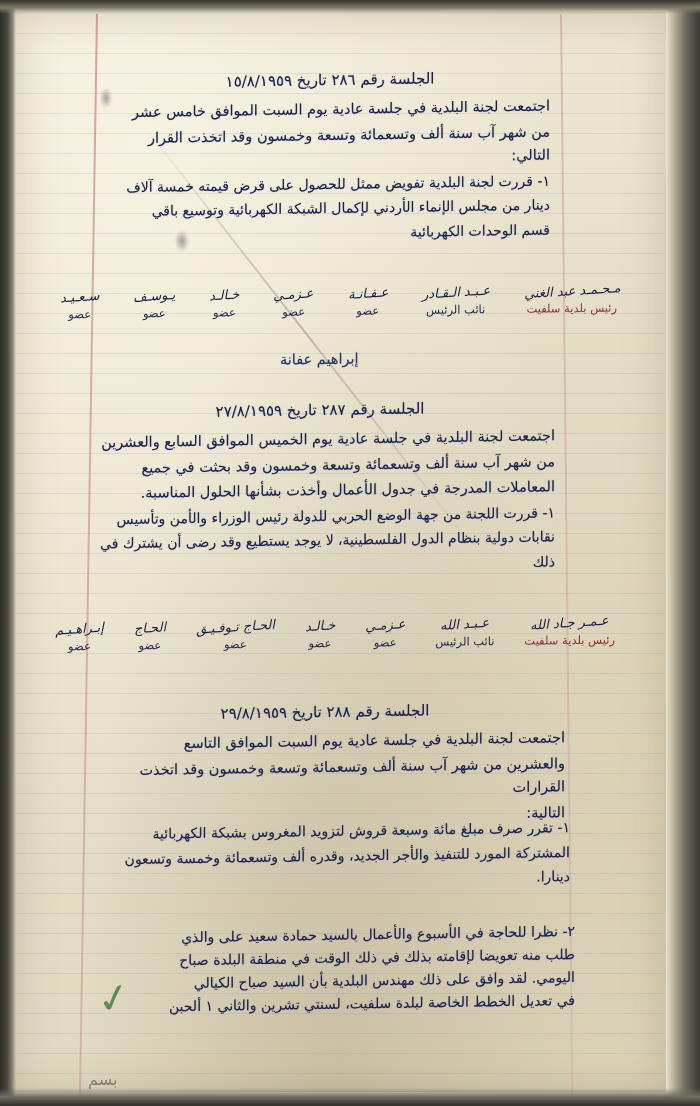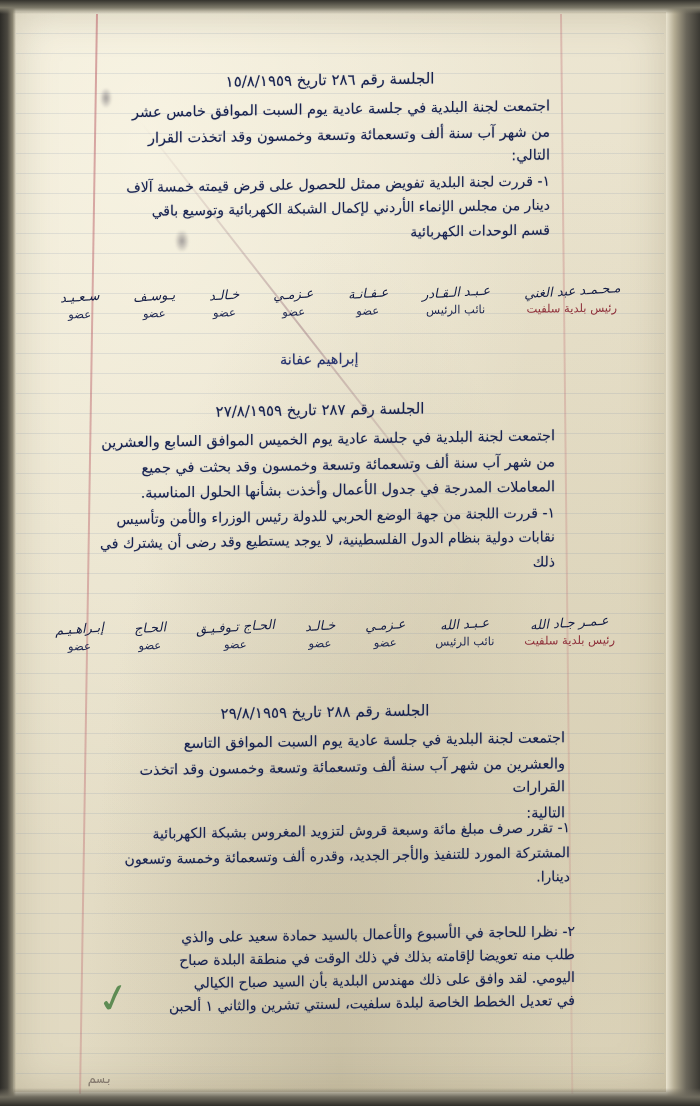--- a/index.html
+++ b/index.html
@@ -172,24 +172,23 @@
     position: absolute;
     color: #3f7a3a;
     font-size: 40px;
     font-weight: bold;
     transform: rotate(-12deg);
     opacity: 0.8;
   }
   .pencil-note {
     position: absolute;
     color: #6b5f58;
-    font-size: 14px;
+    font-size: 16px;
     direction: rtl;
     opacity: 0.75;
-    font-family: Liberation Mono, monospace;
   }
 </style>
 </head>
 <body>
 
 <div class="page">
 
   <div class="paper"></div>
   <div class="rules"></div>
   <div class="margin-line"></div>

